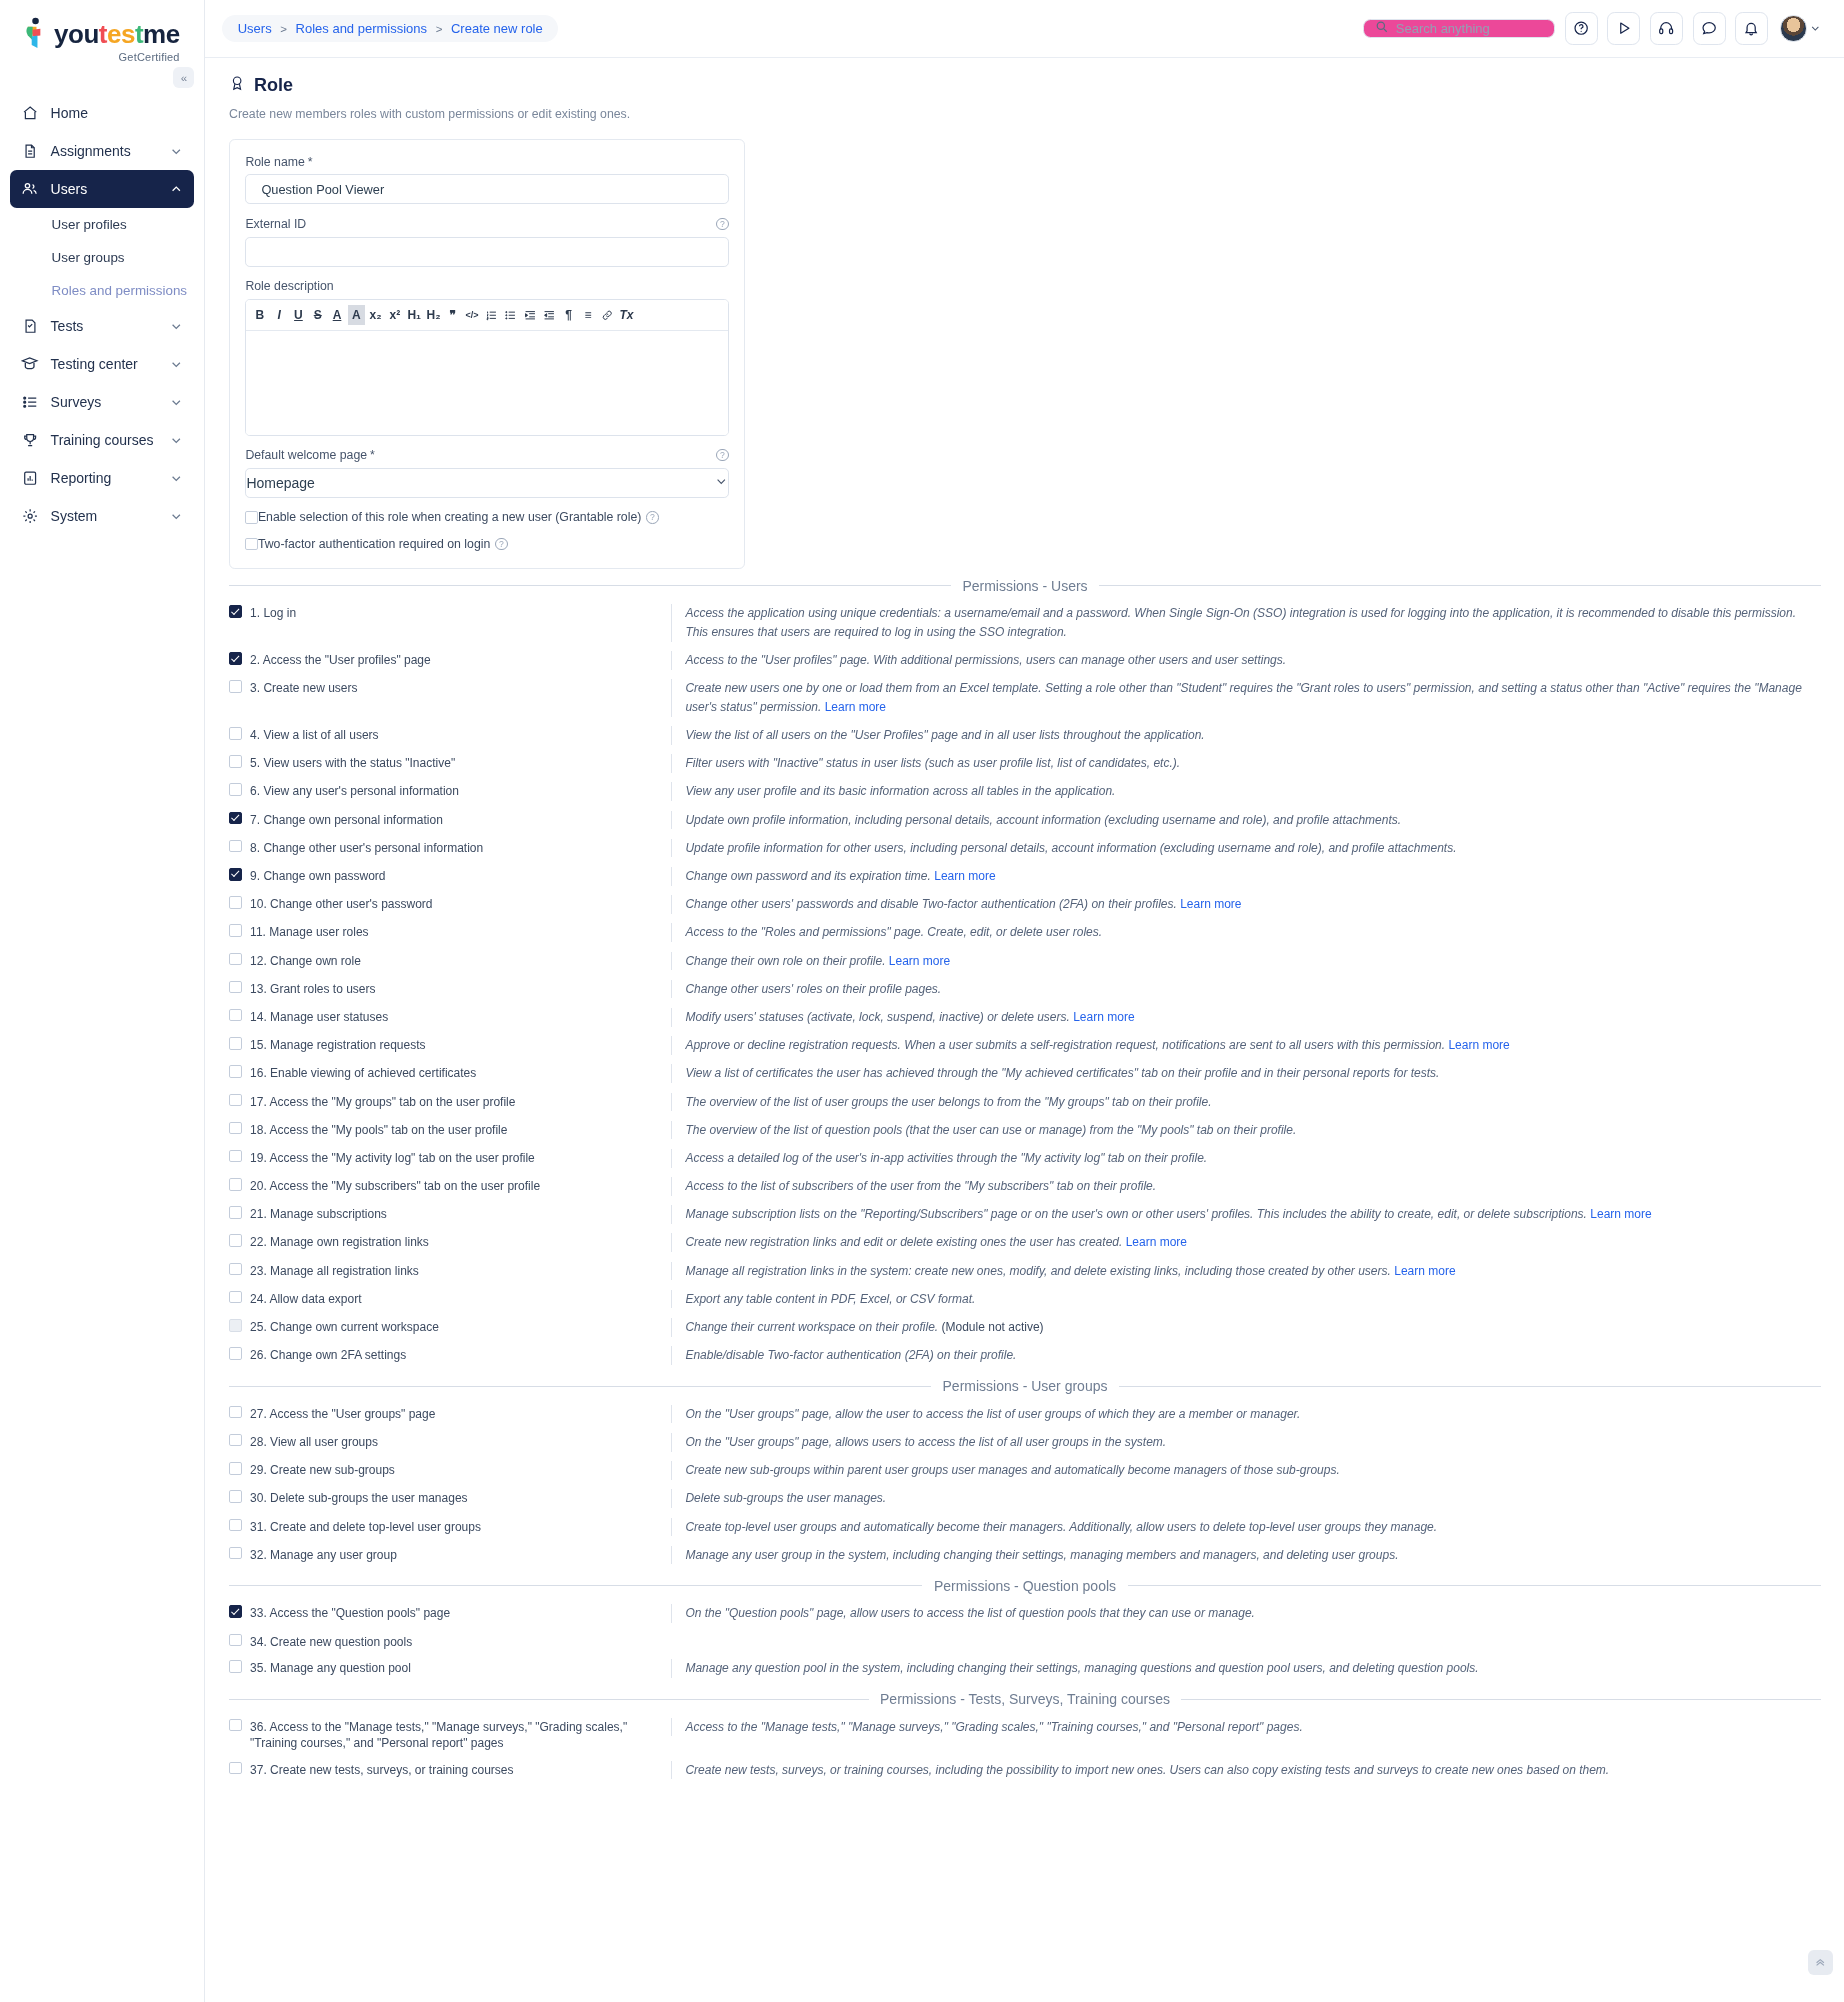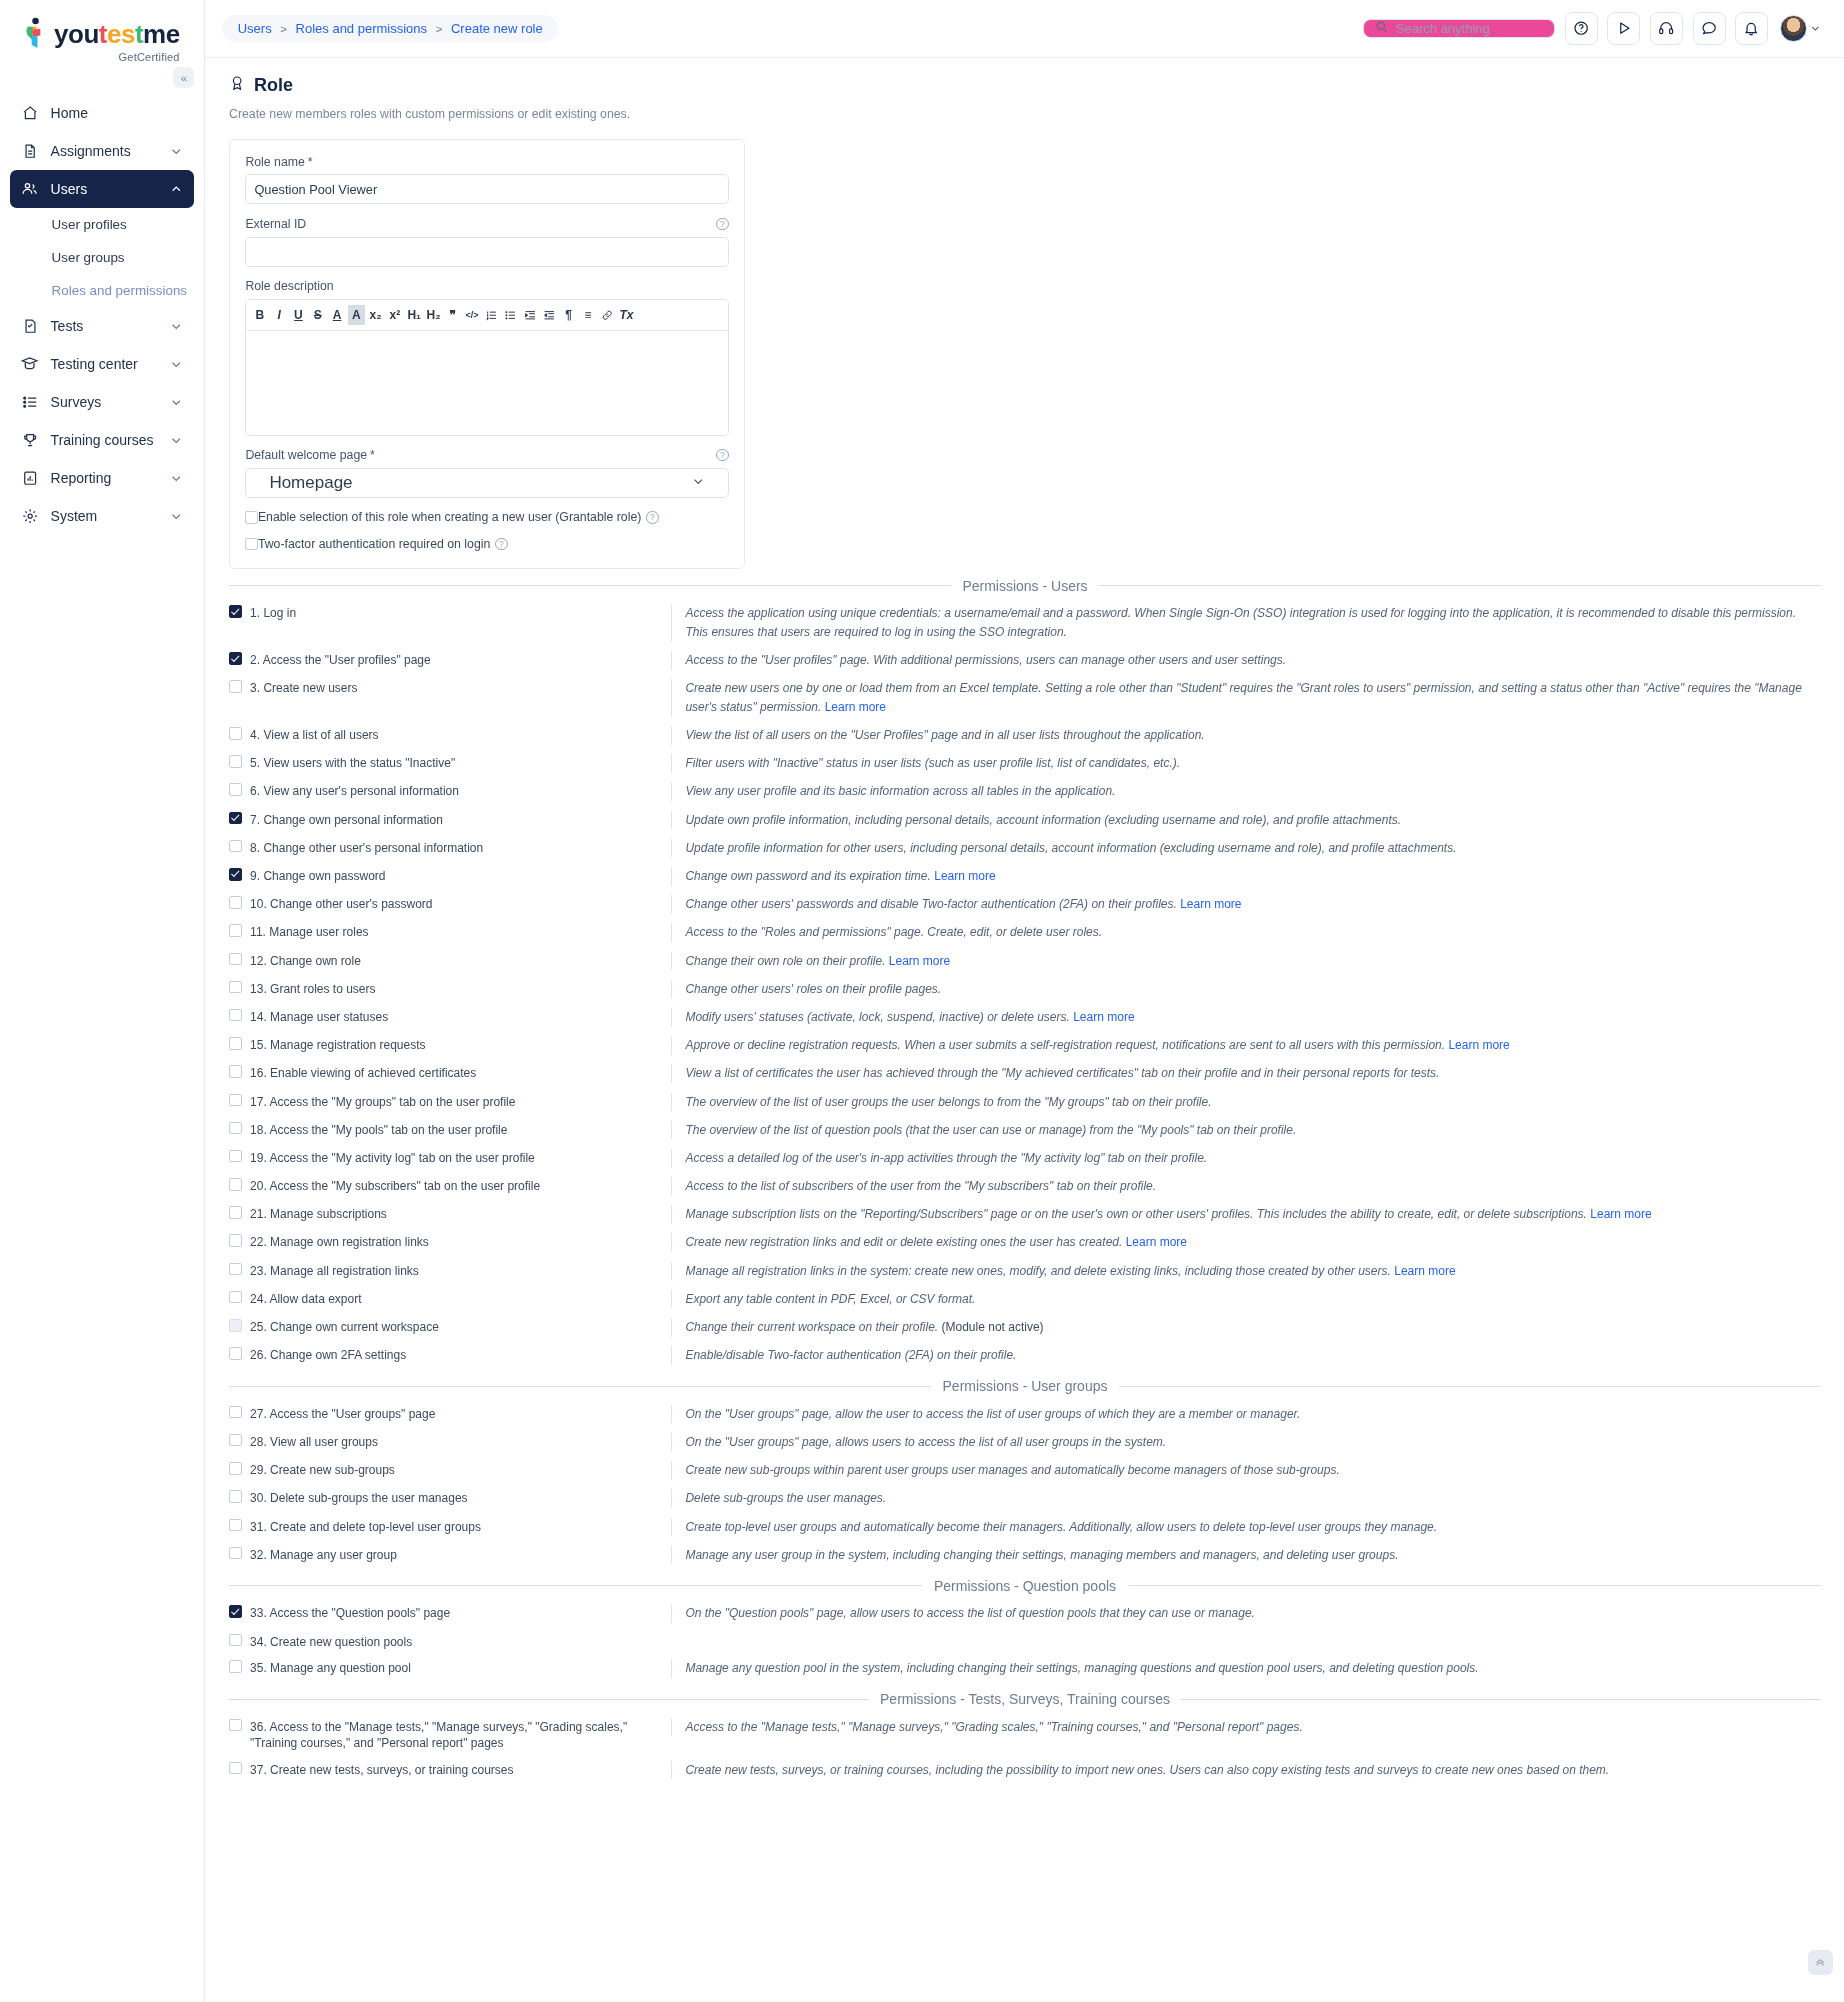--- a/index.html
+++ b/index.html
@@ -111,36 +111,36 @@
   }
   .field-label { font-size: 12.3px; color: #46546b; margin-bottom: 5.8px; display:flex; align-items:center; }
   .field-label .req { color: #46546b; margin-left: 2.9px; }
   .info-ico {
     margin-left: auto; width: 12.5px; height: 12.5px; border-radius: 50%;
     border: 1px solid #9aa6b8; color: #9aa6b8; font-size: 8.6px;
     display: flex; align-items: center; justify-content: center; line-height: 1;
   }
   .text-input {
     width: 100%; height: 30px; border: 1px solid #dde3ec; border-radius: 4.8px;
-    padding: 0 8px; font-size: 12.8px; color: #2c3e50; font-family: inherit; outline: none;
+    padding: 0 15px; font-size: 12.8px; color: #2c3e50; font-family: inherit; outline: none;
   }
   .spacer-12 { height: 12.5px; }
   .editor { border: 1px solid #dde3ec; border-radius: 4.8px; overflow: hidden; }
   .editor-toolbar {
     display: flex; align-items: center; gap: 0px; flex-wrap: nowrap;
     padding: 4.8px 3.8px; border-bottom: 1px solid #e4e9f0; background: #fff;
   }
   .tb-btn {
     width: 17.3px; height: 20px; display: flex; align-items: center; justify-content: center;
     font-size: 12px; color: #2d3a4d; cursor: pointer; margin: 0 1px; font-weight: 600;
   }
   .editor-body { height: 104px; background: #fff; }
   .select-input {
     width: 100%; height: 30px; border: 1px solid #dde3ec; border-radius: 4.8px;
-    padding: 0 23px; font-size: 17px; color: #2c3e50;
+    padding: 0 0; font-size: 14px; color: #2c3e50;
     display: flex; align-items: center; cursor: pointer; background:#fff;
   }
   .select-input .chev-d { margin-left: auto; color: #46546b; }
   .check-row { display: flex; align-items: center; gap: 0; margin-top: 12.5px; }
   .cb {
     width: 12.5px; height: 12.5px; border: 1px solid #c3ccda; border-radius: 1.9px;
     background: #fff; flex: none; cursor: pointer;
     display: flex; align-items: center; justify-content: center;
   }
   .cb.checked { background: #16244a; border-color: #16244a; }

